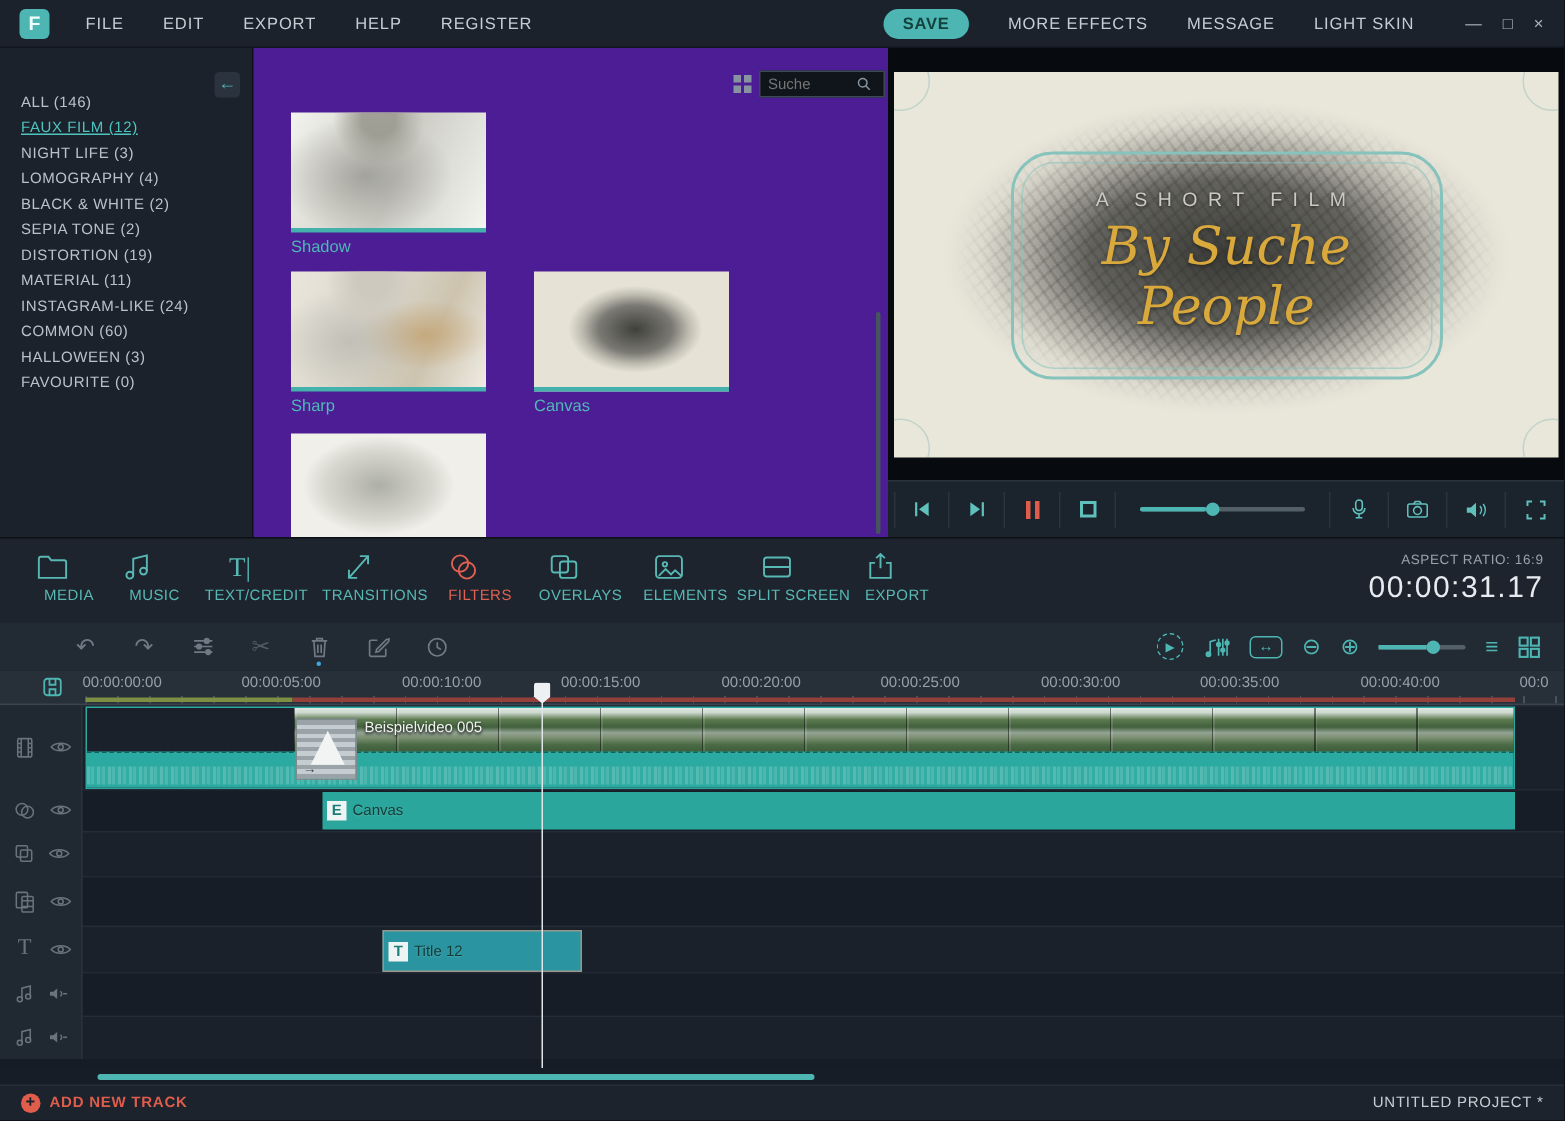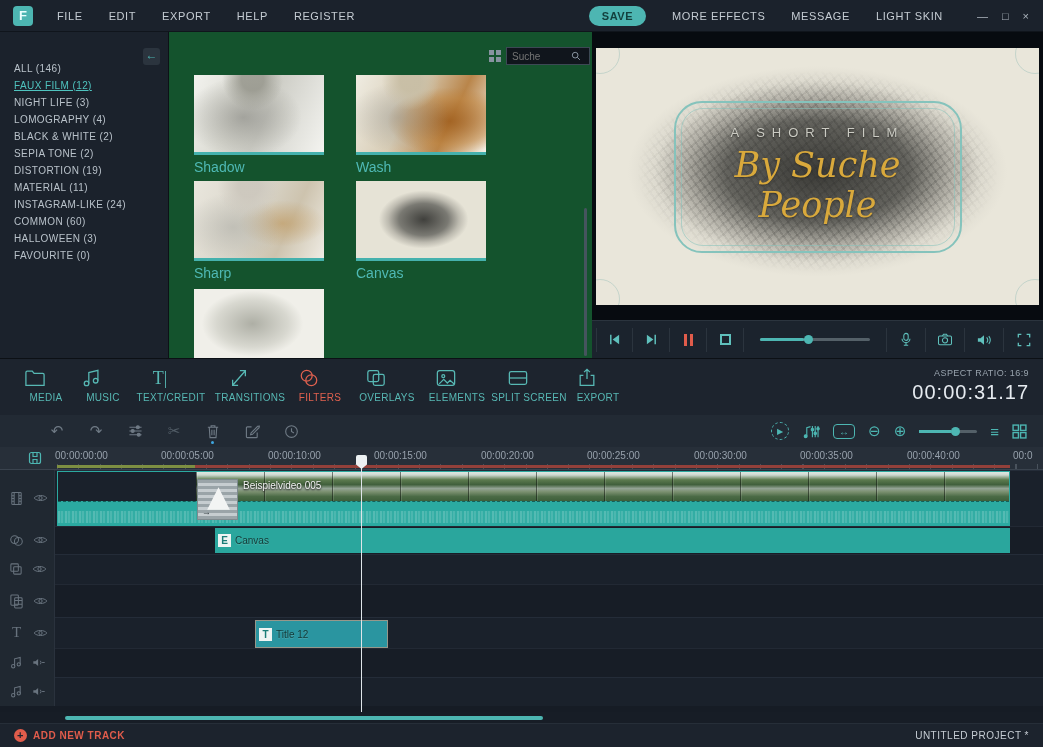--- a/index.html
+++ b/index.html
@@ -16,28 +16,28 @@
   .win-controls { display:flex; gap:14px; margin:0 14px 0 34px; color:#aeb7bf; font-size:11px; }
 
   
   .sidebar { position:absolute; top:32px; left:0; width:168px; height:326px; background:#1b222c; }
   .back-btn { position:absolute; top:16px; right:8px; width:17px; height:17px; background:#2b343e; border-radius:3px; color:#4db6b2; font-size:12px; line-height:15px; text-align:center; }
   .categories { position:absolute; top:28px; left:14px; right:4px; font-size:10px; letter-spacing:.4px; }
   .category { height:17px; line-height:17px; color:#b9c2ca; white-space:nowrap; }
   .category.active { color:#4fc3bf; text-decoration:underline; }
 
   
-  .library { position:absolute; top:32px; left:168px; width:424px; height:326px; background:#14532d; border-left:1px solid #0d1117; overflow:hidden; }
+  .library { position:absolute; top:32px; left:168px; width:424px; height:326px; background:#4c1d95; border-left:1px solid #0d1117; overflow:hidden; }
   .grid-view-icon { position:absolute; top:17px; left:319px; width:14px; height:14px; color:#8793a0; }
   .search-box { position:absolute; top:15px; left:337px; width:84px; height:18px; background:#10151c; border:1px solid #3c4854; display:flex; align-items:center; }
   .search-box input { background:transparent; border:none; outline:none; color:#9aa5ae; font-size:10px; width:64px; padding-left:5px; font-family:inherit; }
   .search-icon { color:#8793a0; width:10px; height:10px; }
   .thumb { position:absolute; width:130px; }
   .thumb-img { width:130px; height:80px; border-bottom:3px solid #45b1ad; }
-  .thumb-label { margin-top:4px; color:#4fb9b5; font-size:14px; }
+  .thumb-label { margin-top:4px; color:#4fb9b5; font-size:11px; }
   .ti-shadow { background: radial-gradient(circle at 45% 6%, rgba(150,150,140,.85) 0 11%, transparent 30%), radial-gradient(ellipse 60% 70% at 38% 55%, rgba(120,120,115,.55), rgba(160,160,152,.3) 50%, transparent 75%), linear-gradient(115deg,#f2f2ee 0%,#dcdcd4 35%,#cfcfc8 55%,#f4f4f0 100%); }
   .ti-wash { background: radial-gradient(circle at 42% 8%, rgba(200,190,165,.95) 0 10%, transparent 28%), radial-gradient(ellipse 55% 65% at 33% 55%, rgba(150,150,145,.5), transparent 70%), radial-gradient(ellipse 60% 55% at 72% 60%, rgba(160,95,30,.85), rgba(190,130,60,.5) 55%, transparent 80%), linear-gradient(115deg,#efece2 0%,#d8cdb6 40%,#b9854a 70%,#f6f3ea 100%); }
   .ti-sharp { background: radial-gradient(circle at 42% 8%, rgba(205,200,190,.95) 0 10%, transparent 30%), radial-gradient(ellipse 50% 60% at 30% 60%, rgba(175,175,168,.6), transparent 75%), radial-gradient(ellipse 45% 40% at 68% 55%, rgba(190,150,90,.6), transparent 75%), linear-gradient(115deg,#e9e6dd 0%,#d9d5c9 45%,#cdc3ae 70%,#efece4 100%); }
   .ti-canvas { background: radial-gradient(ellipse 42% 46% at 52% 50%, rgba(55,55,52,.95), rgba(95,95,90,.8) 45%, rgba(140,138,130,.45) 65%, transparent 82%), #e6e3d6; }
   .ti-extra { background: radial-gradient(ellipse 50% 55% at 45% 45%, rgba(130,132,120,.6), rgba(170,172,160,.35) 55%, transparent 78%), #f0efe9; }
   .vscroll { position:absolute; left:415px; top:176px; width:3px; height:148px; background:#46545e; border-radius:2px; }
 
   
   .preview { position:absolute; top:32px; left:592px; width:451px; height:326px; background:#070b10; }
   .pv-img { position:absolute; top:16px; left:4px; right:4px; height:257px; background:#e9e6da; overflow:hidden; }
@@ -192,24 +192,20 @@
       <input type="text" placeholder="Suche" style="">
       <svg class="search-icon" viewBox="0 0 12 12" fill="none" stroke="currentColor" stroke-width="1.2">
           <circle cx="5" cy="5" r="3.4"></circle>
           <line x1="7.6" y1="7.6" x2="10.6" y2="10.6"></line>
         </svg>
     </div>
 
     <div class="thumb" style="left:25px; top:43px;">
       <div class="thumb-img ti-shadow"></div>
       <div class="thumb-label">Shadow</div>
-    </div>
-    <div class="thumb" style="left:187px; top:43px;">
-      <div class="thumb-img ti-wash"></div>
-      <div class="thumb-label">Wash</div>
     </div>
     <div class="thumb" style="left:25px; top:149px;">
       <div class="thumb-img ti-sharp"></div>
       <div class="thumb-label">Sharp</div>
     </div>
     <div class="thumb" style="left:187px; top:149px;">
       <div class="thumb-img ti-canvas"></div>
       <div class="thumb-label">Canvas</div>
     </div>
     <div class="thumb" style="left:25px; top:257px;">

